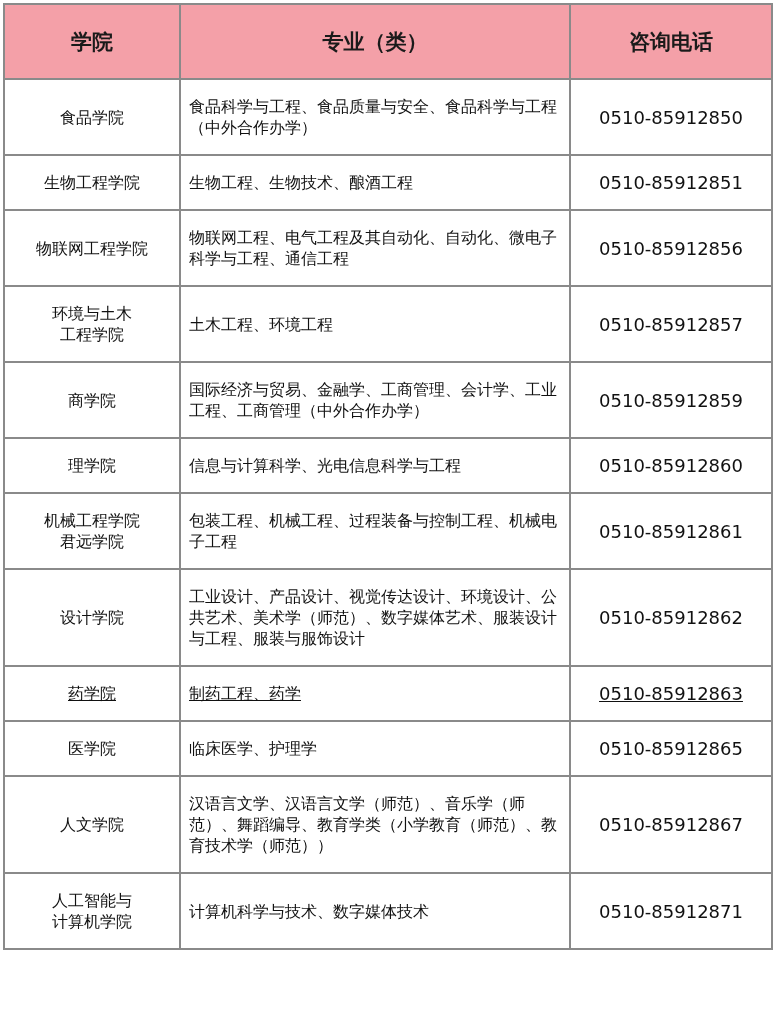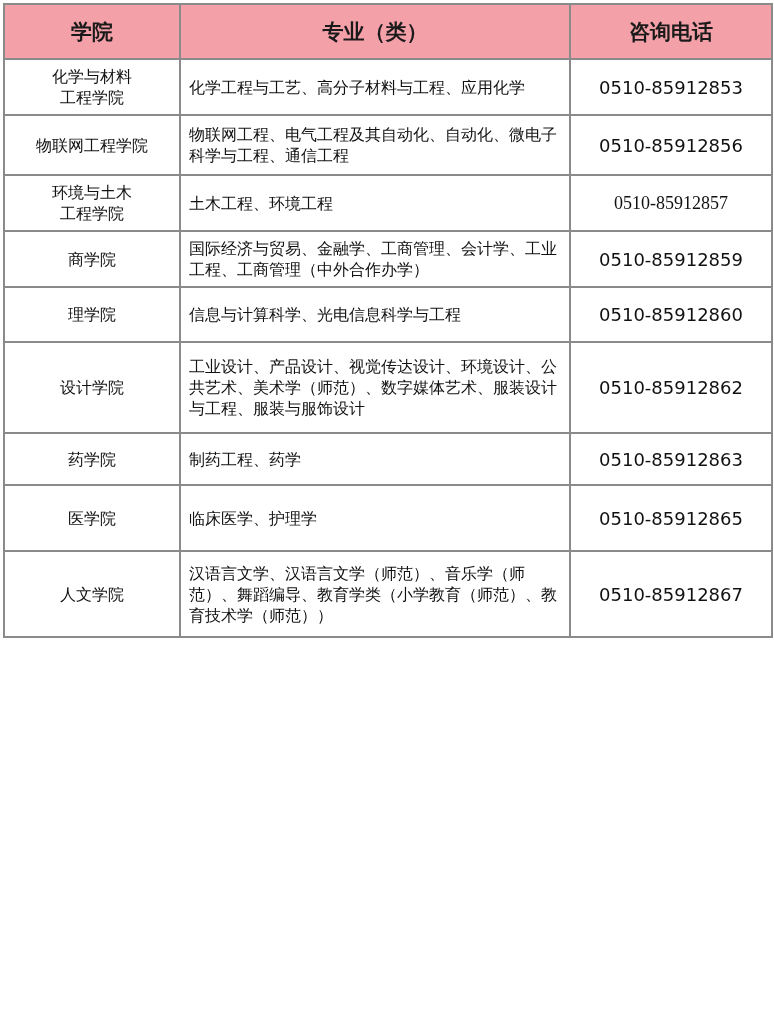--- a/index.html
+++ b/index.html
@@ -1,18 +1,18 @@
 <!DOCTYPE html>
 <html><head>
 <meta charset="utf-8">
 <style>
   html, body { margin: 0; padding: 0; background: #ffffff; }
   body { width: 774px; height: 1025px; overflow: hidden; font-family: "DejaVu Sans", "Liberation Sans", sans-serif; color: #111; }
   table { border-collapse: collapse; position: absolute; left: 3px; top: 3px; width: 768px; table-layout: fixed; }
-  th, td { border: 2px solid #8a8a8a; padding: 6px 8px; vertical-align: middle; }
+  th, td { border: 2px solid #8a8a8a; padding: 16px 8px; vertical-align: middle; }
   th { background: #f4a0a8; height: 41px; font-size: 21px; font-weight: bold; text-align: center; color: #1a1a1a; }
   td { font-size: 16px; line-height: 21px; }
   td.col-college { text-align: center; }
   td.col-major { text-align: left; padding-left: 8px; }
   td.col-phone { text-align: center; font-size: 18px; }
   col.c1 { width: 176px; }
   col.c2 { width: 390px; }
   col.c3 { width: 202px; }
   table { border: 2px solid #555; }
 </style>
@@ -26,65 +26,83 @@
       <col class="c3">
     </colgroup>
   <thead>
     <tr>
       <th>学院</th>
       <th>专业（类）</th>
       <th>咨询电话</th>
     </tr>
   </thead>
   <tbody id="tbody">
+      <tr style="height: 54px;">
+        <td class="col-college">食品学院</td>
+        <td class="col-major">食品科学与工程、食品质量与安全、食品科学与工程（中外合作办学）</td>
+        <td class="col-phone">0510-85912850</td>
+      </tr>
       <tr style="height: 55px;">
-        <td class="col-college">
-          <div>化学与材料</div>
-          <div>工程学院</div>
-        </td>
-        <td class="col-major">化学工程与工艺、高分子材料与工程、应用化学</td>
-        <td class="col-phone">0510-85912853</td>
+        <td class="col-college">生物工程学院</td>
+        <td class="col-major">生物工程、生物技术、酿酒工程</td>
+        <td class="col-phone">0510-85912851</td>
       </tr>
       <tr style="height: 60px;">
         <td class="col-college">物联网工程学院</td>
         <td class="col-major">物联网工程、电气工程及其自动化、自动化、微电子科学与工程、通信工程</td>
         <td class="col-phone">0510-85912856</td>
       </tr>
-      <tr style="height: 36px; font-family: Liberation Serif, serif;">
+      <tr style="height: 36px;">
         <td class="col-college">
           <div>环境与土木</div>
           <div>工程学院</div>
         </td>
         <td class="col-major">土木工程、环境工程</td>
         <td class="col-phone">0510-85912857</td>
       </tr>
       <tr style="height: 49px;">
         <td class="col-college">商学院</td>
         <td class="col-major">国际经济与贸易、金融学、工商管理、会计学、工业工程、工商管理（中外合作办学）</td>
         <td class="col-phone">0510-85912859</td>
       </tr>
       <tr style="height: 55px;">
         <td class="col-college">理学院</td>
         <td class="col-major">信息与计算科学、光电信息科学与工程</td>
         <td class="col-phone">0510-85912860</td>
       </tr>
+      <tr style="height: 55px;">
+        <td class="col-college">
+          <div>机械工程学院</div>
+          <div>君远学院</div>
+        </td>
+        <td class="col-major">包装工程、机械工程、过程装备与控制工程、机械电子工程</td>
+        <td class="col-phone">0510-85912861</td>
+      </tr>
       <tr style="height: 91px;">
         <td class="col-college">设计学院</td>
         <td class="col-major">工业设计、产品设计、视觉传达设计、环境设计、公共艺术、美术学（师范）、数字媒体艺术、服装设计与工程、服装与服饰设计</td>
         <td class="col-phone">0510-85912862</td>
       </tr>
-      <tr style="height: 52px;">
+      <tr style="height: 52px; text-decoration: underline;">
         <td class="col-college">药学院</td>
         <td class="col-major">制药工程、药学</td>
         <td class="col-phone">0510-85912863</td>
       </tr>
-      <tr style="height: 66px;">
+      <tr style="height: 55px;">
         <td class="col-college">医学院</td>
         <td class="col-major">临床医学、护理学</td>
         <td class="col-phone">0510-85912865</td>
       </tr>
       <tr style="height: 86px;">
         <td class="col-college">人文学院</td>
         <td class="col-major">汉语言文学、汉语言文学（师范）、音乐学（师范）、舞蹈编导、教育学类（小学教育（师范）、教育技术学（师范））</td>
         <td class="col-phone">0510-85912867</td>
       </tr>
+      <tr style="height: 54px;">
+        <td class="col-college">
+          <div>人工智能与</div>
+          <div>计算机学院</div>
+        </td>
+        <td class="col-major">计算机科学与技术、数字媒体技术</td>
+        <td class="col-phone">0510-85912871</td>
+      </tr>
     </tbody>
 </table>
 
 </body></html>

